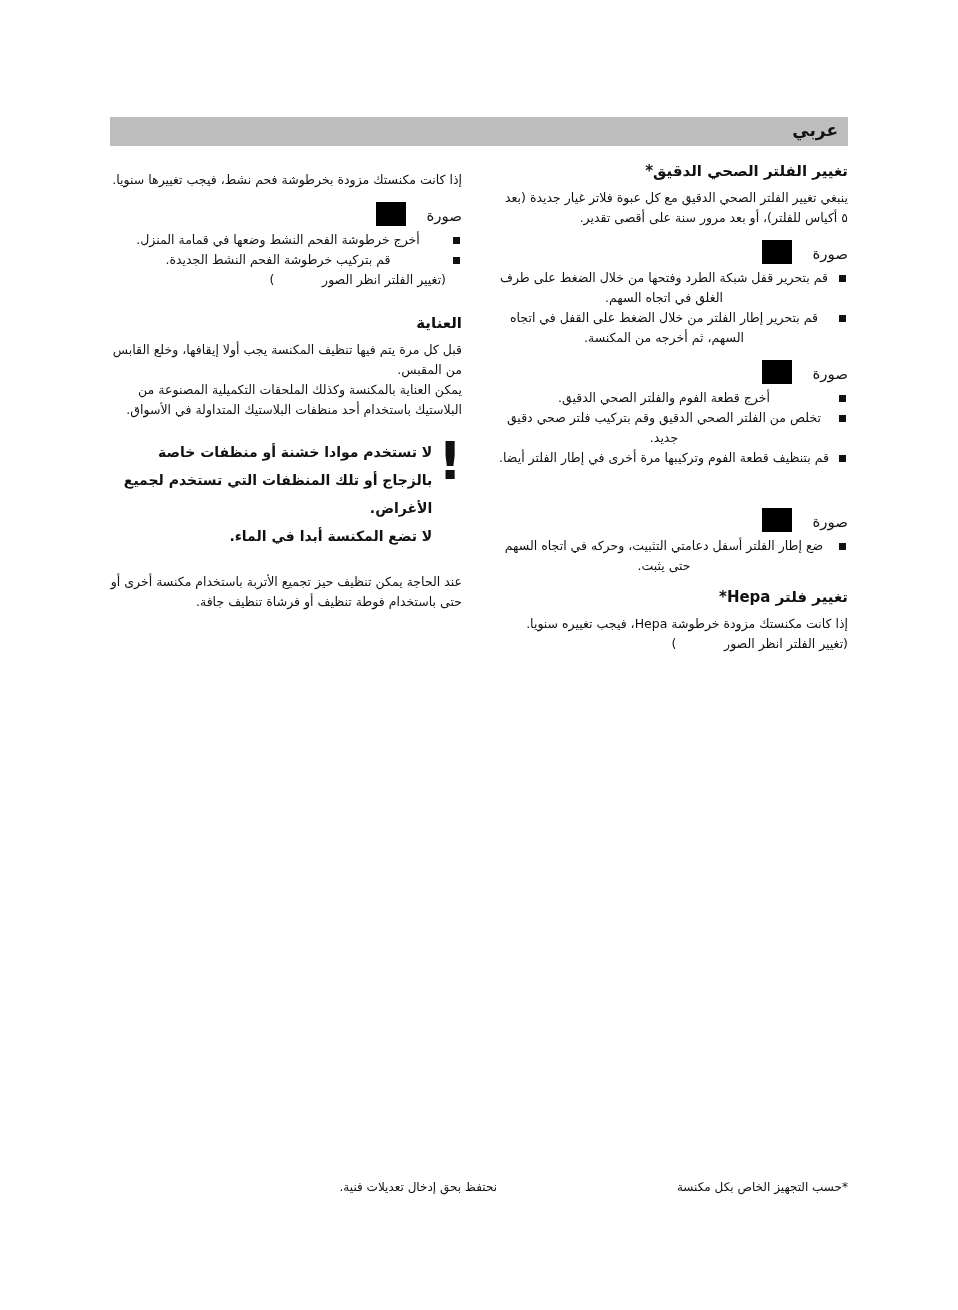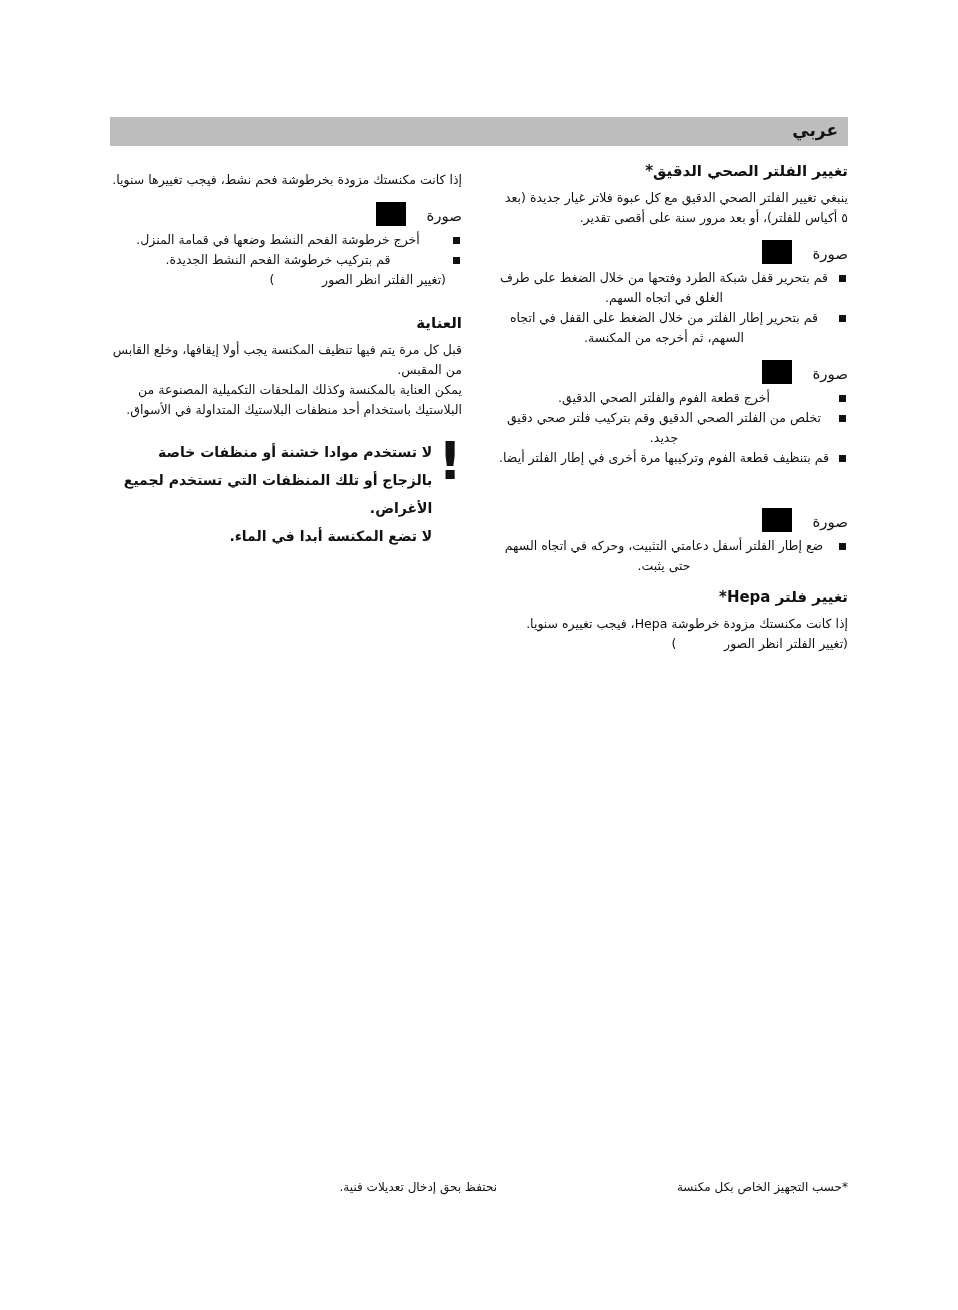--- a/index.html
+++ b/index.html
@@ -90,18 +90,19 @@
 
   <div class="warn">
     <span class="bang">!</span>
     <div class="txt">
       <p>لا تستخدم موادا خشنة أو منظفات خاصة بالزجاج أو تلك المنظفات التي تستخدم لجميع الأغراض.</p>
       <p>لا تضع المكنسة أبدا في الماء.</p>
     </div>
   </div>
 
   <div class="gap" style="height:22px"></div>
+  <p>عند الحاجة يمكن تنظيف حيز تجميع الأتربة باستخدام مكنسة أخرى أو حتى باستخدام فوطة تنظيف أو فرشاة تنظيف جافة.</p>
 </div>
 
 <div class="footer footer-right">*حسب التجهيز الخاص بكل مكنسة</div>
 <div class="footer footer-left">
   <span style="position:absolute; right:0; white-space:nowrap">نحتفظ بحق إدخال تعديلات فنية.</span>
 </div>
 
 </body></html>

